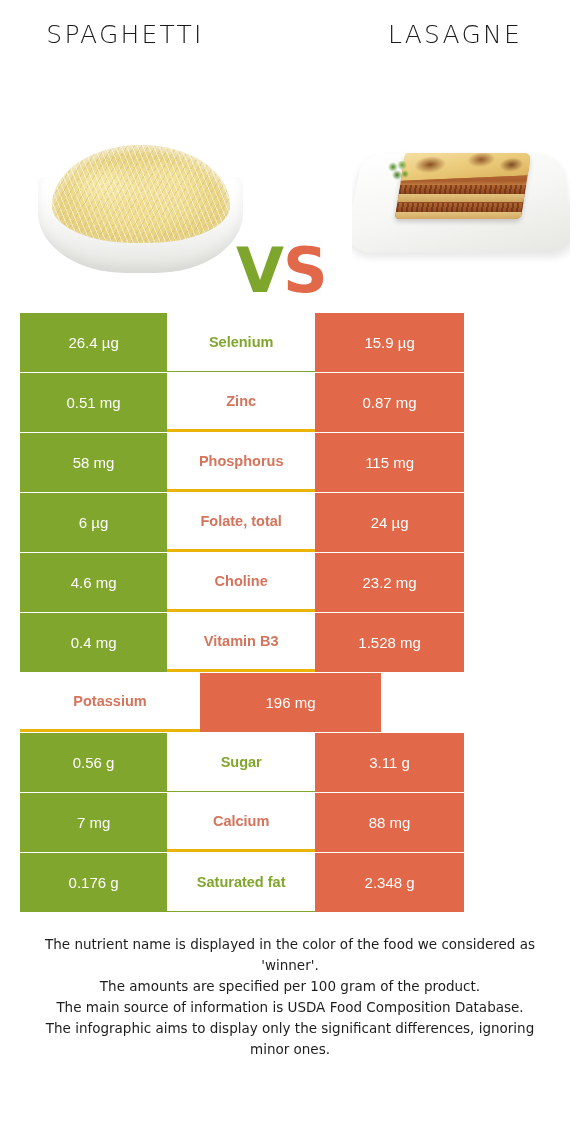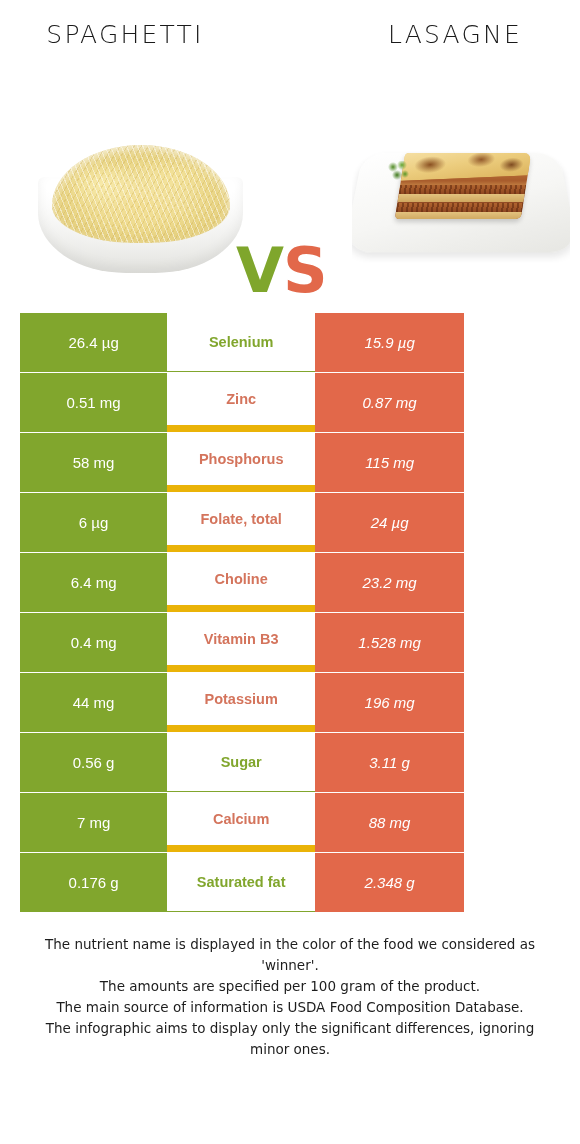--- a/index.html
+++ b/index.html
@@ -192,24 +192,23 @@
     width: 180px;
     background: #ffffff;
     font-weight: 700;
     font-size: 14.5px;
     text-align: center;
   }
   .cell-right {
     width: 181px;
     background: #e2684a;
     color: #ffffff;
-    font-style: italic;
   }
   .cell-mid.win-left  { color: #81a62d; border-bottom: 1px solid #81a62d; }
-  .cell-mid.win-right { color: #d4745c; border-bottom: 7px solid #eab308; }
+  .cell-mid.win-right { color: #d4745c; border-bottom: 3px solid #eab308; }
 
   
   .footer {
     position: absolute;
     left: 30px;
     top: 934px;
     width: 520px;
     text-align: center;
     font-size: 13.5px;
     line-height: 21px;
@@ -266,31 +265,30 @@
       <div class="cell cell-left">58 mg</div>
       <div class="cell cell-mid win-right">Phosphorus</div>
       <div class="cell cell-right">115 mg</div>
     </div>
     <div class="row">
       <div class="cell cell-left">6 µg</div>
       <div class="cell cell-mid win-right">Folate, total</div>
       <div class="cell cell-right">24 µg</div>
     </div>
     <div class="row">
-      <div class="cell cell-left">6.4 mg</div>
+      <div class="cell cell-left">4.6 mg</div>
       <div class="cell cell-mid win-right">Choline</div>
       <div class="cell cell-right">23.2 mg</div>
     </div>
     <div class="row">
       <div class="cell cell-left">0.4 mg</div>
       <div class="cell cell-mid win-right">Vitamin B3</div>
       <div class="cell cell-right">1.528 mg</div>
     </div>
     <div class="row">
-      <div class="cell cell-left">44 mg</div>
       <div class="cell cell-mid win-right">Potassium</div>
       <div class="cell cell-right">196 mg</div>
     </div>
     <div class="row">
       <div class="cell cell-left">0.56 g</div>
       <div class="cell cell-mid win-left">Sugar</div>
       <div class="cell cell-right">3.11 g</div>
     </div>
     <div class="row">
       <div class="cell cell-left">7 mg</div>

